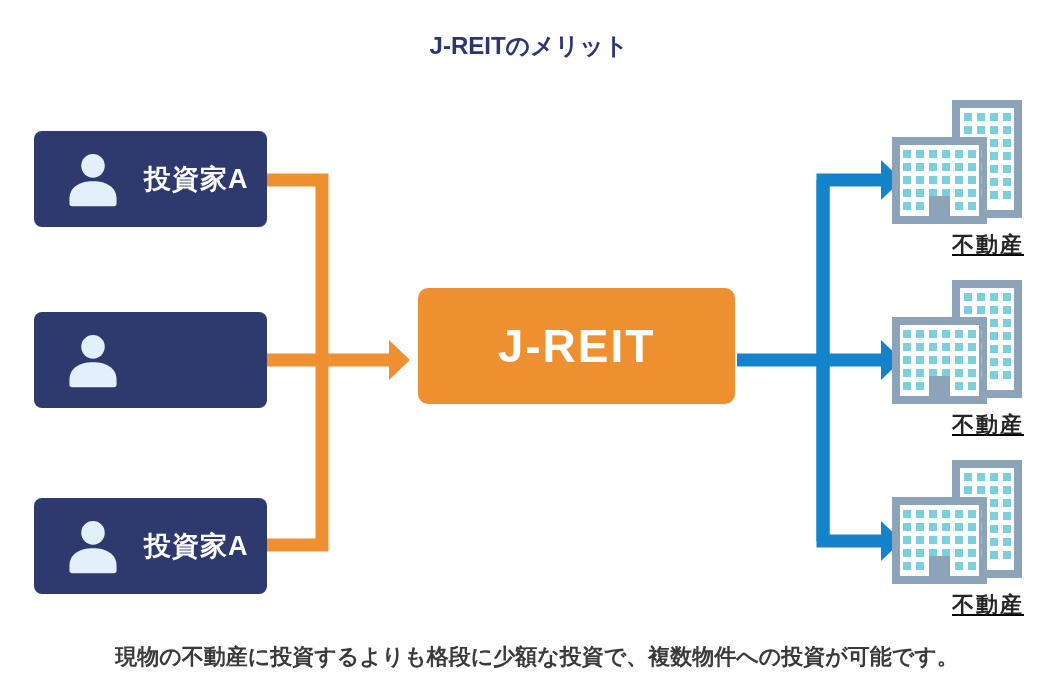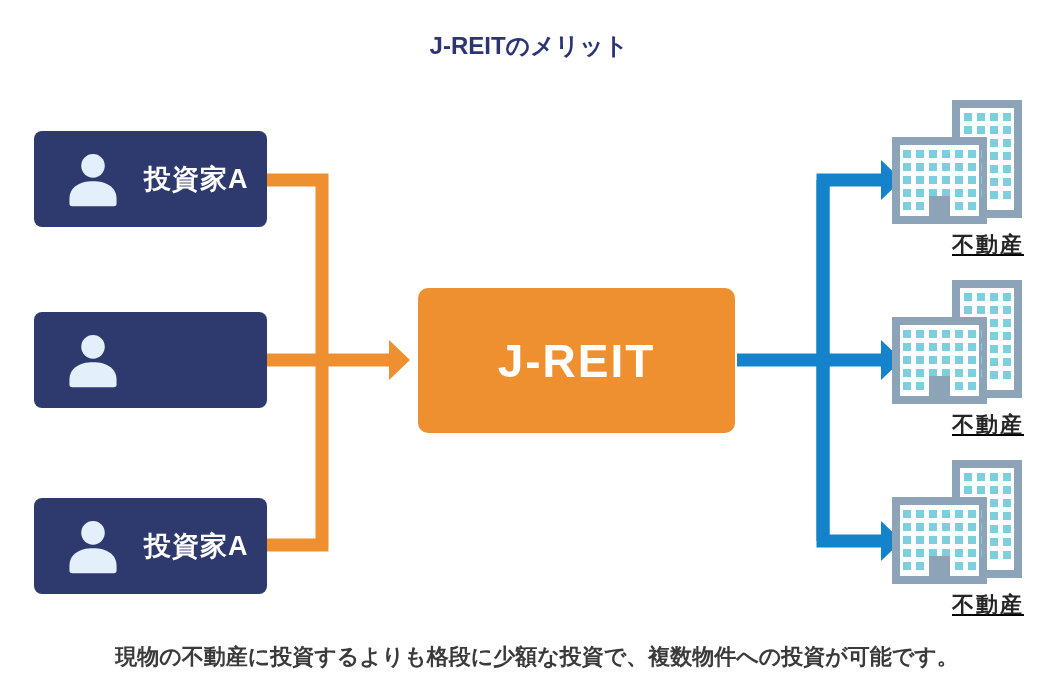--- a/index.html
+++ b/index.html
@@ -39,21 +39,21 @@
   }
   .investor-a{top:131px}
   .investor-b{top:312px}
   .investor-c{top:498px}
   .person{width:58px;height:58px;flex:0 0 auto;}
   .person-fill{fill:var(--person-fill);}
   .investor-label{
     color:#ffffff;font-size:27px;font-weight:bold;letter-spacing:1px;
   }
   .jreit{
-    position:absolute;left:418px;top:288px;width:317px;height:145px;
+    position:absolute;left:418px;top:288px;width:317px;height:116px;
     background:var(--orange);border-radius:10px;
     display:flex;align-items:center;justify-content:center;
   }
   .jreit-label{
     color:#ffffff;font-size:46px;font-weight:bold;letter-spacing:2px;
   }
   .property{
     position:absolute;left:892px;width:132px;text-align:right;text-decoration:underline;
   }
   .property-1{top:100px}

